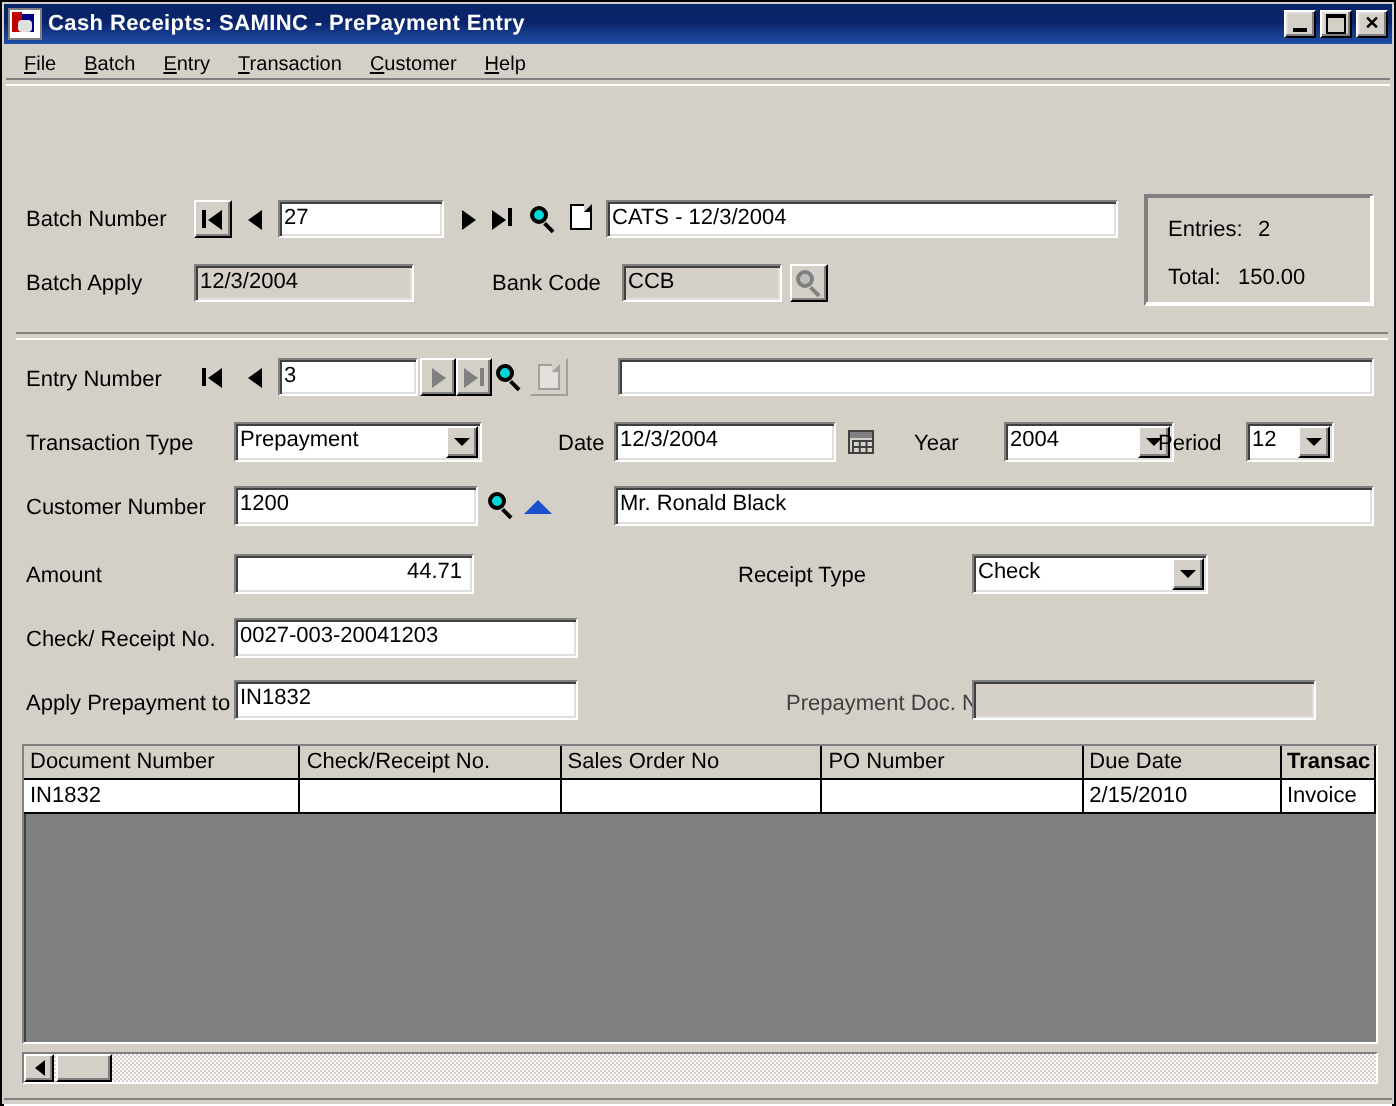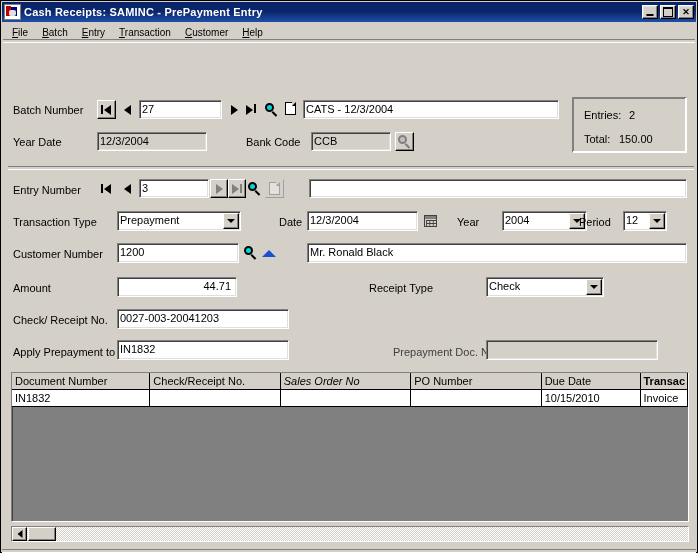--- a/index.html
+++ b/index.html
@@ -211,21 +211,21 @@
     </div>
 
     <div class="mag" style="left:264px;top:62px;">
       <div class="ring"></div>
         <div class="hdl"></div>
     </div>
     <div class="page" style="left:284px;top:61px;"></div>
 
     <div class="fld" style="left:302px;top:59px;width:256px;height:19px;">CATS - 12/3/2004</div>
 
-    <div class="lbl" style="left:12px;top:95px;">Year Date</div>
+    <div class="lbl" style="left:12px;top:95px;">Batch Apply</div>
     <div class="fld dis" style="left:96px;top:91px;width:110px;height:19px;">12/3/2004</div>
 
     <div class="lbl" style="left:245px;top:95px;">Bank Code</div>
     <div class="fld dis" style="left:310px;top:91px;width:80px;height:19px;">CCB</div>
     <div class="navbtn" style="left:394px;top:91px;width:19px;height:19px;">
       <div class="mag gray" style="left:2px;top:2px;">
           <div class="ring"></div>
           <div class="hdl"></div>
         </div>
     </div>
@@ -325,32 +325,32 @@
     <div class="lbl" style="left:12px;top:305px;">Apply Prepayment to</div>
     <div class="fld" style="left:116px;top:299px;width:172px;height:20px;">IN1832</div>
 
     <div class="lbl" style="left:392px;top:305px;color:#404040;">Prepayment Doc. No.</div>
     <div class="fld dis" style="left:485px;top:299px;width:172px;height:20px;"></div>
 
     <div class="grid" style="left:10px;top:331px;width:678px;height:150px;">
       <div class="grid-head">
           <div class="gh" style="width: 140px;">Document Number</div>
           <div class="gh" style="width: 132px;">Check/Receipt No.</div>
-          <div class="gh" style="width: 132px; font-style: italic;">Sales Order No</div>
+          <div class="gh" style="width: 132px;">Sales Order No</div>
           <div class="gh" style="width: 132px;">PO Number</div>
           <div class="gh" style="width: 100px;">Due Date</div>
           <div class="gh" style="width: 48px; font-weight: bold;">Transac</div>
         </div>
       <div>
           <div class="grid-row">
             <div class="gc" style="width: 140px;">IN1832</div>
             <div class="gc" style="width: 132px;"></div>
             <div class="gc" style="width: 132px;"></div>
             <div class="gc" style="width: 132px;"></div>
-            <div class="gc" style="width: 100px;">10/15/2010</div>
+            <div class="gc" style="width: 100px;">2/15/2010</div>
             <div class="gc" style="width: 48px;">Invoice</div>
           </div>
         </div>
     </div>
 
     <div class="hsb" style="left:10px;top:485px;width:678px;">
       <div class="sbbtn left" style="left:0;">
           <i></i>
         </div>
       <div class="sbthumb" style="left:16px;width:28px;"></div>

